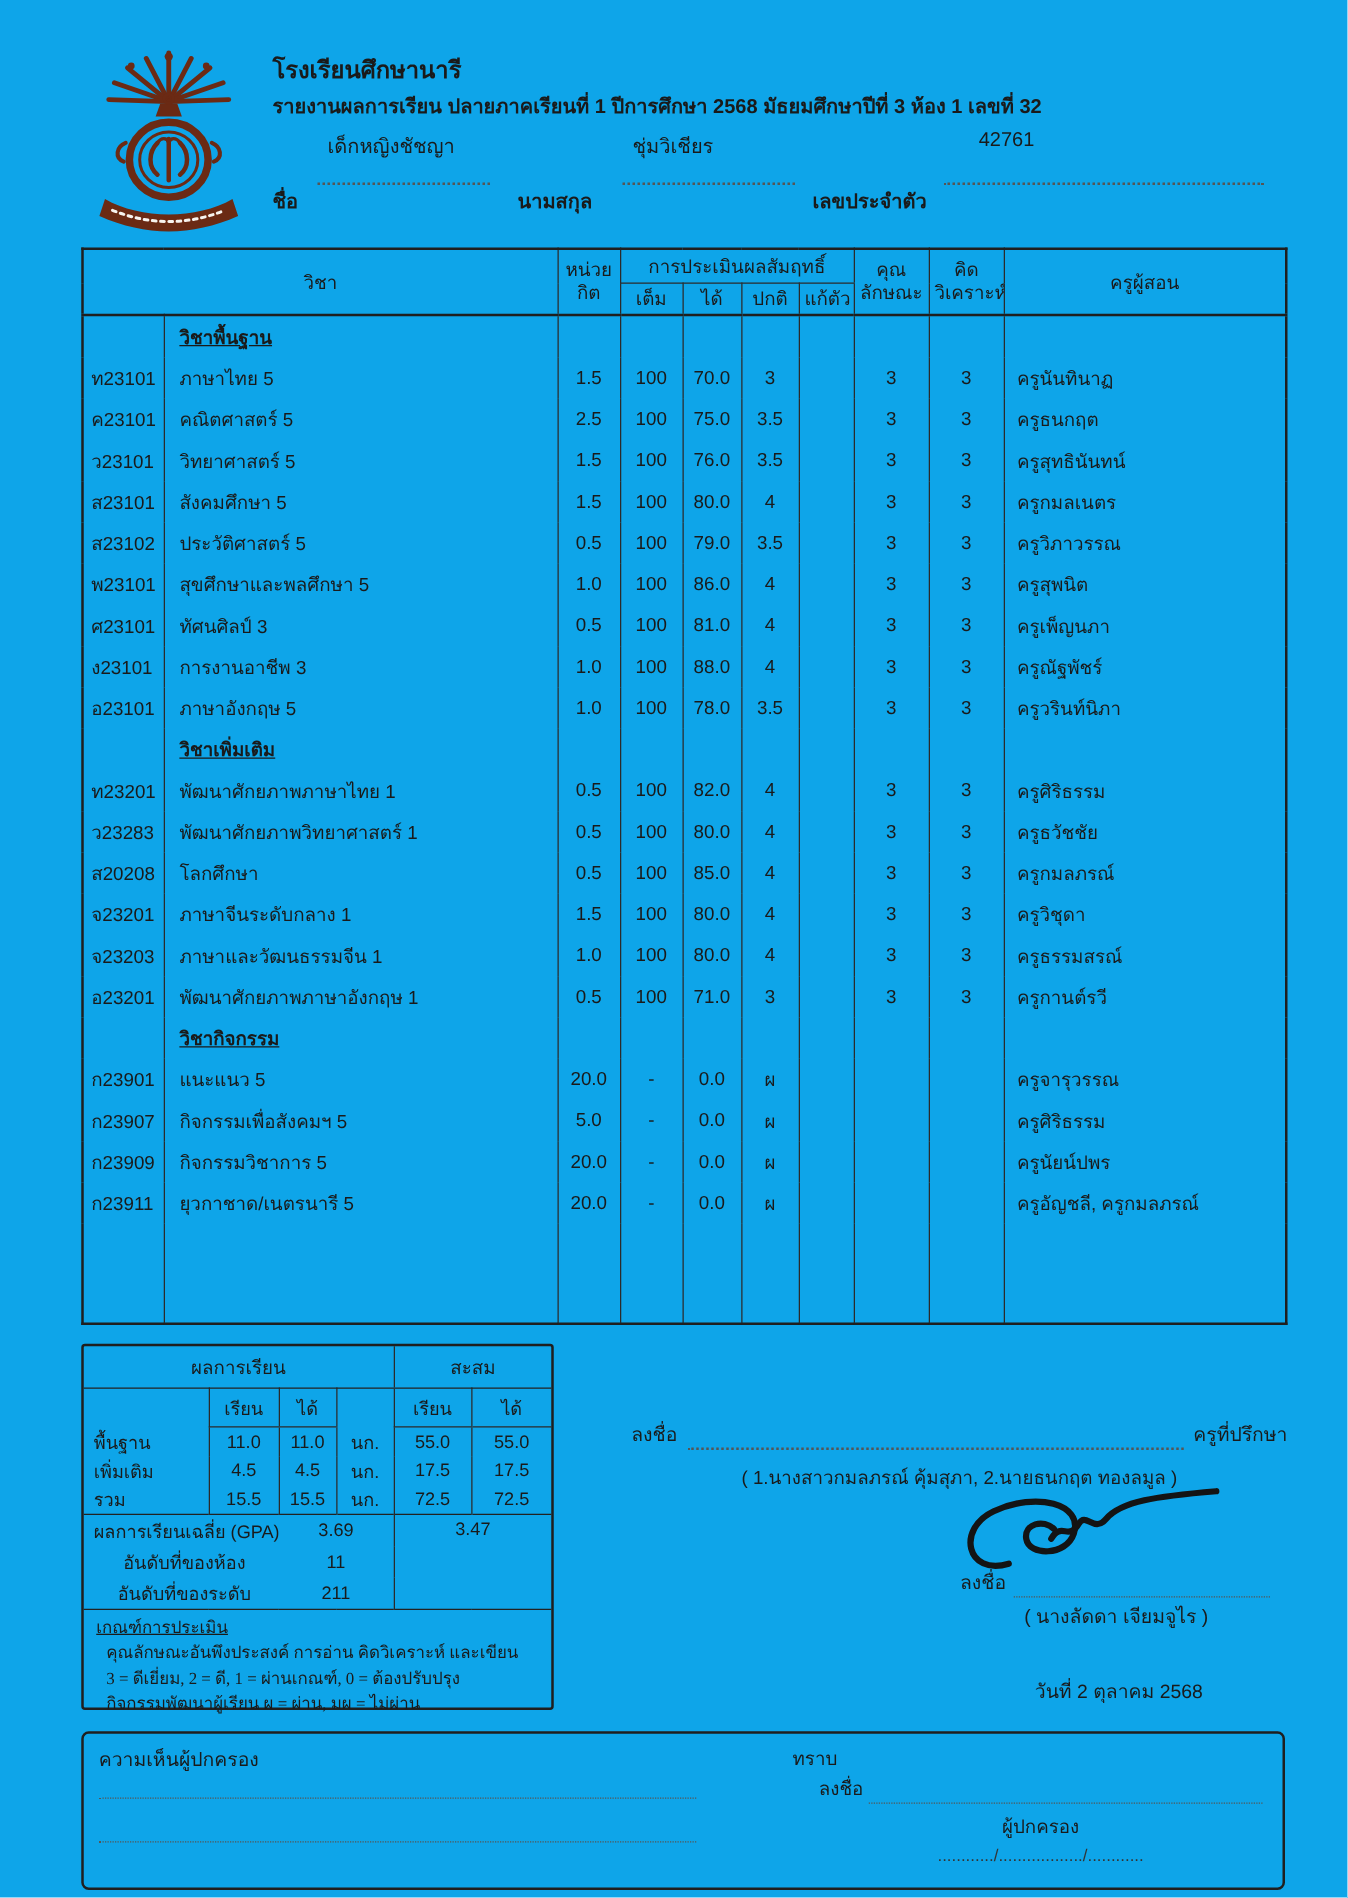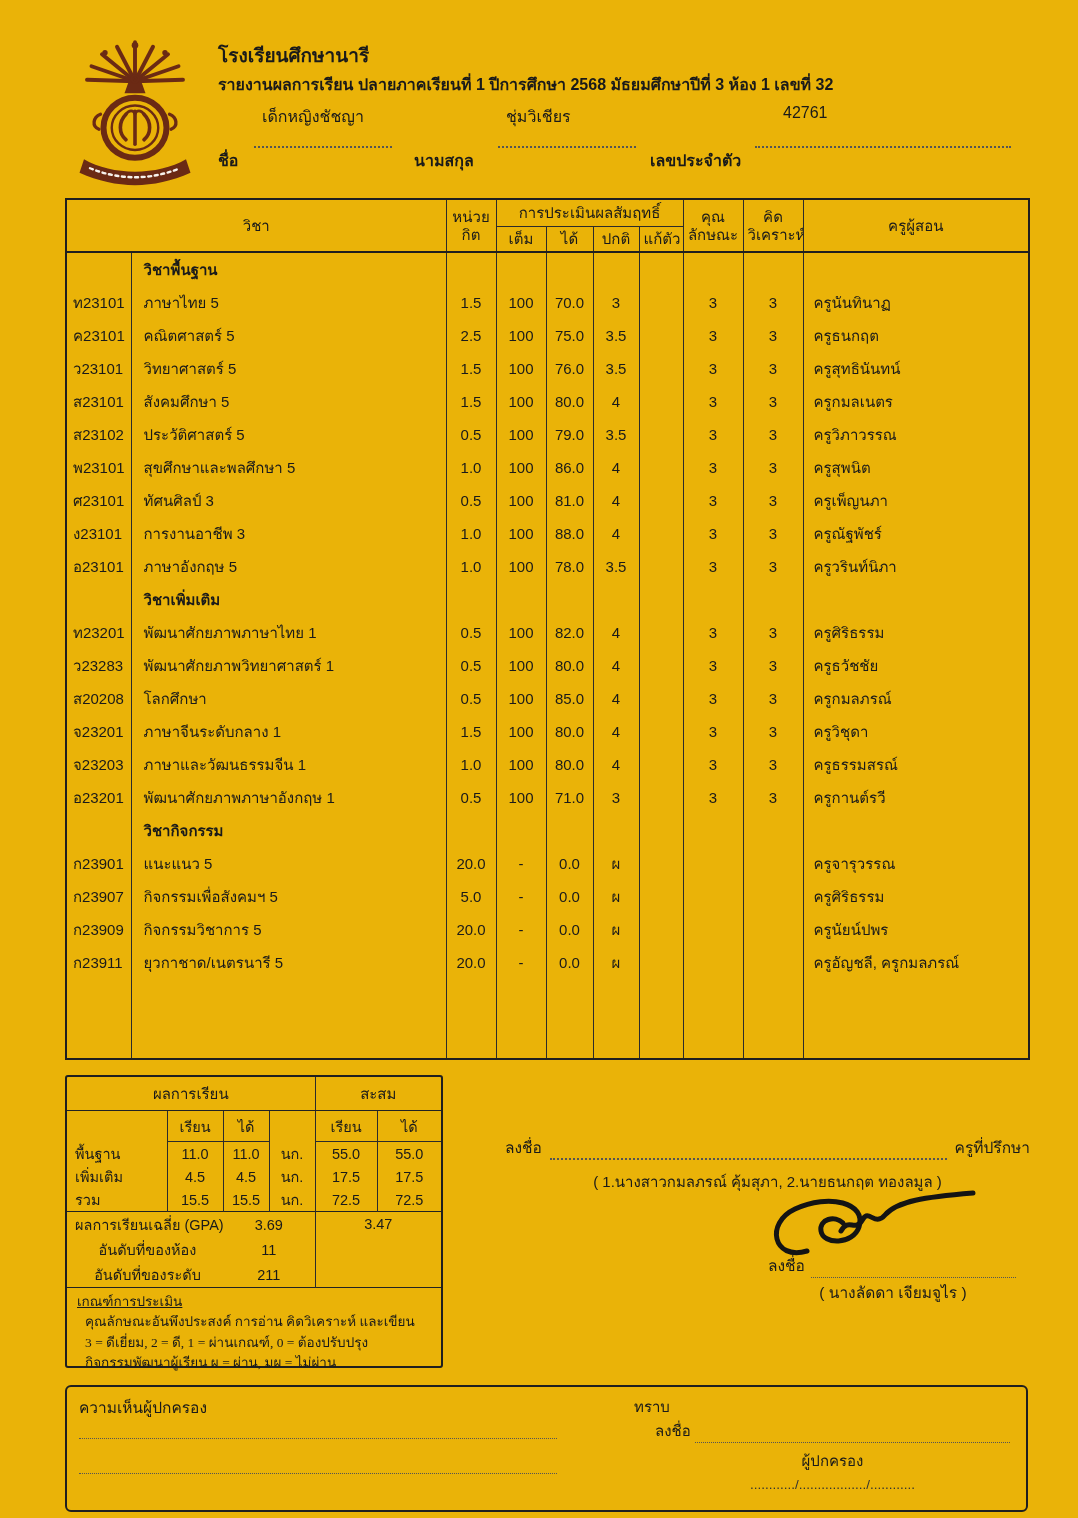--- a/index.html
+++ b/index.html
@@ -1,17 +1,17 @@
 <!DOCTYPE html>
 <html><head>
 <meta charset="utf-8">
 <style>
   html,body{margin:0;padding:0;background:#ffffff;}
   .page{
-    position:relative; width:1078px; height:1518px; background:#eab308;
+    position:relative; width:1078px; height:1518px; background:#0ea5e9;
     font-family:"Liberation Sans","DejaVu Sans",sans-serif; color:#1a1a1a; overflow:hidden;
   }
   .abs{position:absolute;}
   .b{font-weight:bold;margin-top:44px;}
   .dotted{display:inline-block; border-bottom:2px dotted #555; height:1em;}
 
   
   .school-name{left:218px; top:40px; font-size:19px; font-weight:bold;}
   .report-line{left:218px; top:72px; font-size:16px; font-weight:600;}
   .name-line{left:218px; top:104px; font-size:16px; width:820px;}
@@ -31,21 +31,21 @@
   .grades thead tr:last-child th{border-bottom:2px solid #1f1f1f;margin-top:48px;}
   .grades thead th.span2{border-bottom:2px solid #1f1f1f;}
   .grades th.vline, .grades td.vline{border-left:1px solid #2b2b2b;}
   .grades tbody td{height:33px;}
   .grades tbody tr.filler-row td{height:auto;}
   .grades td.c0{text-align:left; padding-left:6px;margin-left:48px;}
   .grades td.c1{text-align:left; padding-left:12px;}
   .grades td.c2,.grades td.c3,.grades td.c4,.grades td.c5,.grades td.c6,
   .grades td.c7,.grades td.c8{text-align:center;}
   .grades td.c9{text-align:left; padding-left:10px;}
-  .sec-title{font-weight:bold; text-align:right;}
+  .sec-title{font-weight:bold; text-decoration:underline;text-align:right;}
   .two-line{line-height:1.15; padding:2px 0;}
 
   
   .summary-box{
     left:65px; top:1075px; width:378px; height:293px;
     border:2px solid #1f1f1f; border-radius:3px; box-sizing:border-box;
   }
   .sum-table{border-collapse:collapse; width:100%; height:100%; table-layout:fixed; font-size:14.5px;}
   .sum-table td{padding:0 3px; text-align:center; overflow:hidden; white-space:nowrap;}
   .sum-hrow td{height:33px; font-size:15px; border-bottom:1.5px solid #222;}
@@ -547,20 +547,21 @@
       <path d="M62 66 C28 76 20 38 50 24 C84 8 122 18 114 42 C108 60 78 60 76 46 C74 34 90 30 98 38"></path>
       <path d="M96 46 C104 32 110 48 118 34 C124 24 130 42 140 30 C152 16 180 12 228 8"></path>
     </g>
   </svg>
 
   <div class="abs dir-sign-line">
     <span>ลงชื่อ</span>
     <span class="dotted"></span>
   </div>
   <div class="abs dir-name">(  นางลัดดา  เจียมจูไร  )</div>
+  <div class="abs dir-date">วันที่  2 ตุลาคม 2568</div>
 
   <div class="abs parent-box">
     <div class="abs pb-title">ความเห็นผู้ปกครอง</div>
     <div class="abs pb-ack">ทราบ</div>
     <span class="dotted abs pb-dot1" style="border-bottom-width:1.5px;"></span>
     <span class="dotted abs pb-dot2" style="border-bottom-width:1.5px;"></span>
     <div class="abs pb-sign">
       <span>ลงชื่อ</span>
       <span class="dotted"></span>
     </div>

